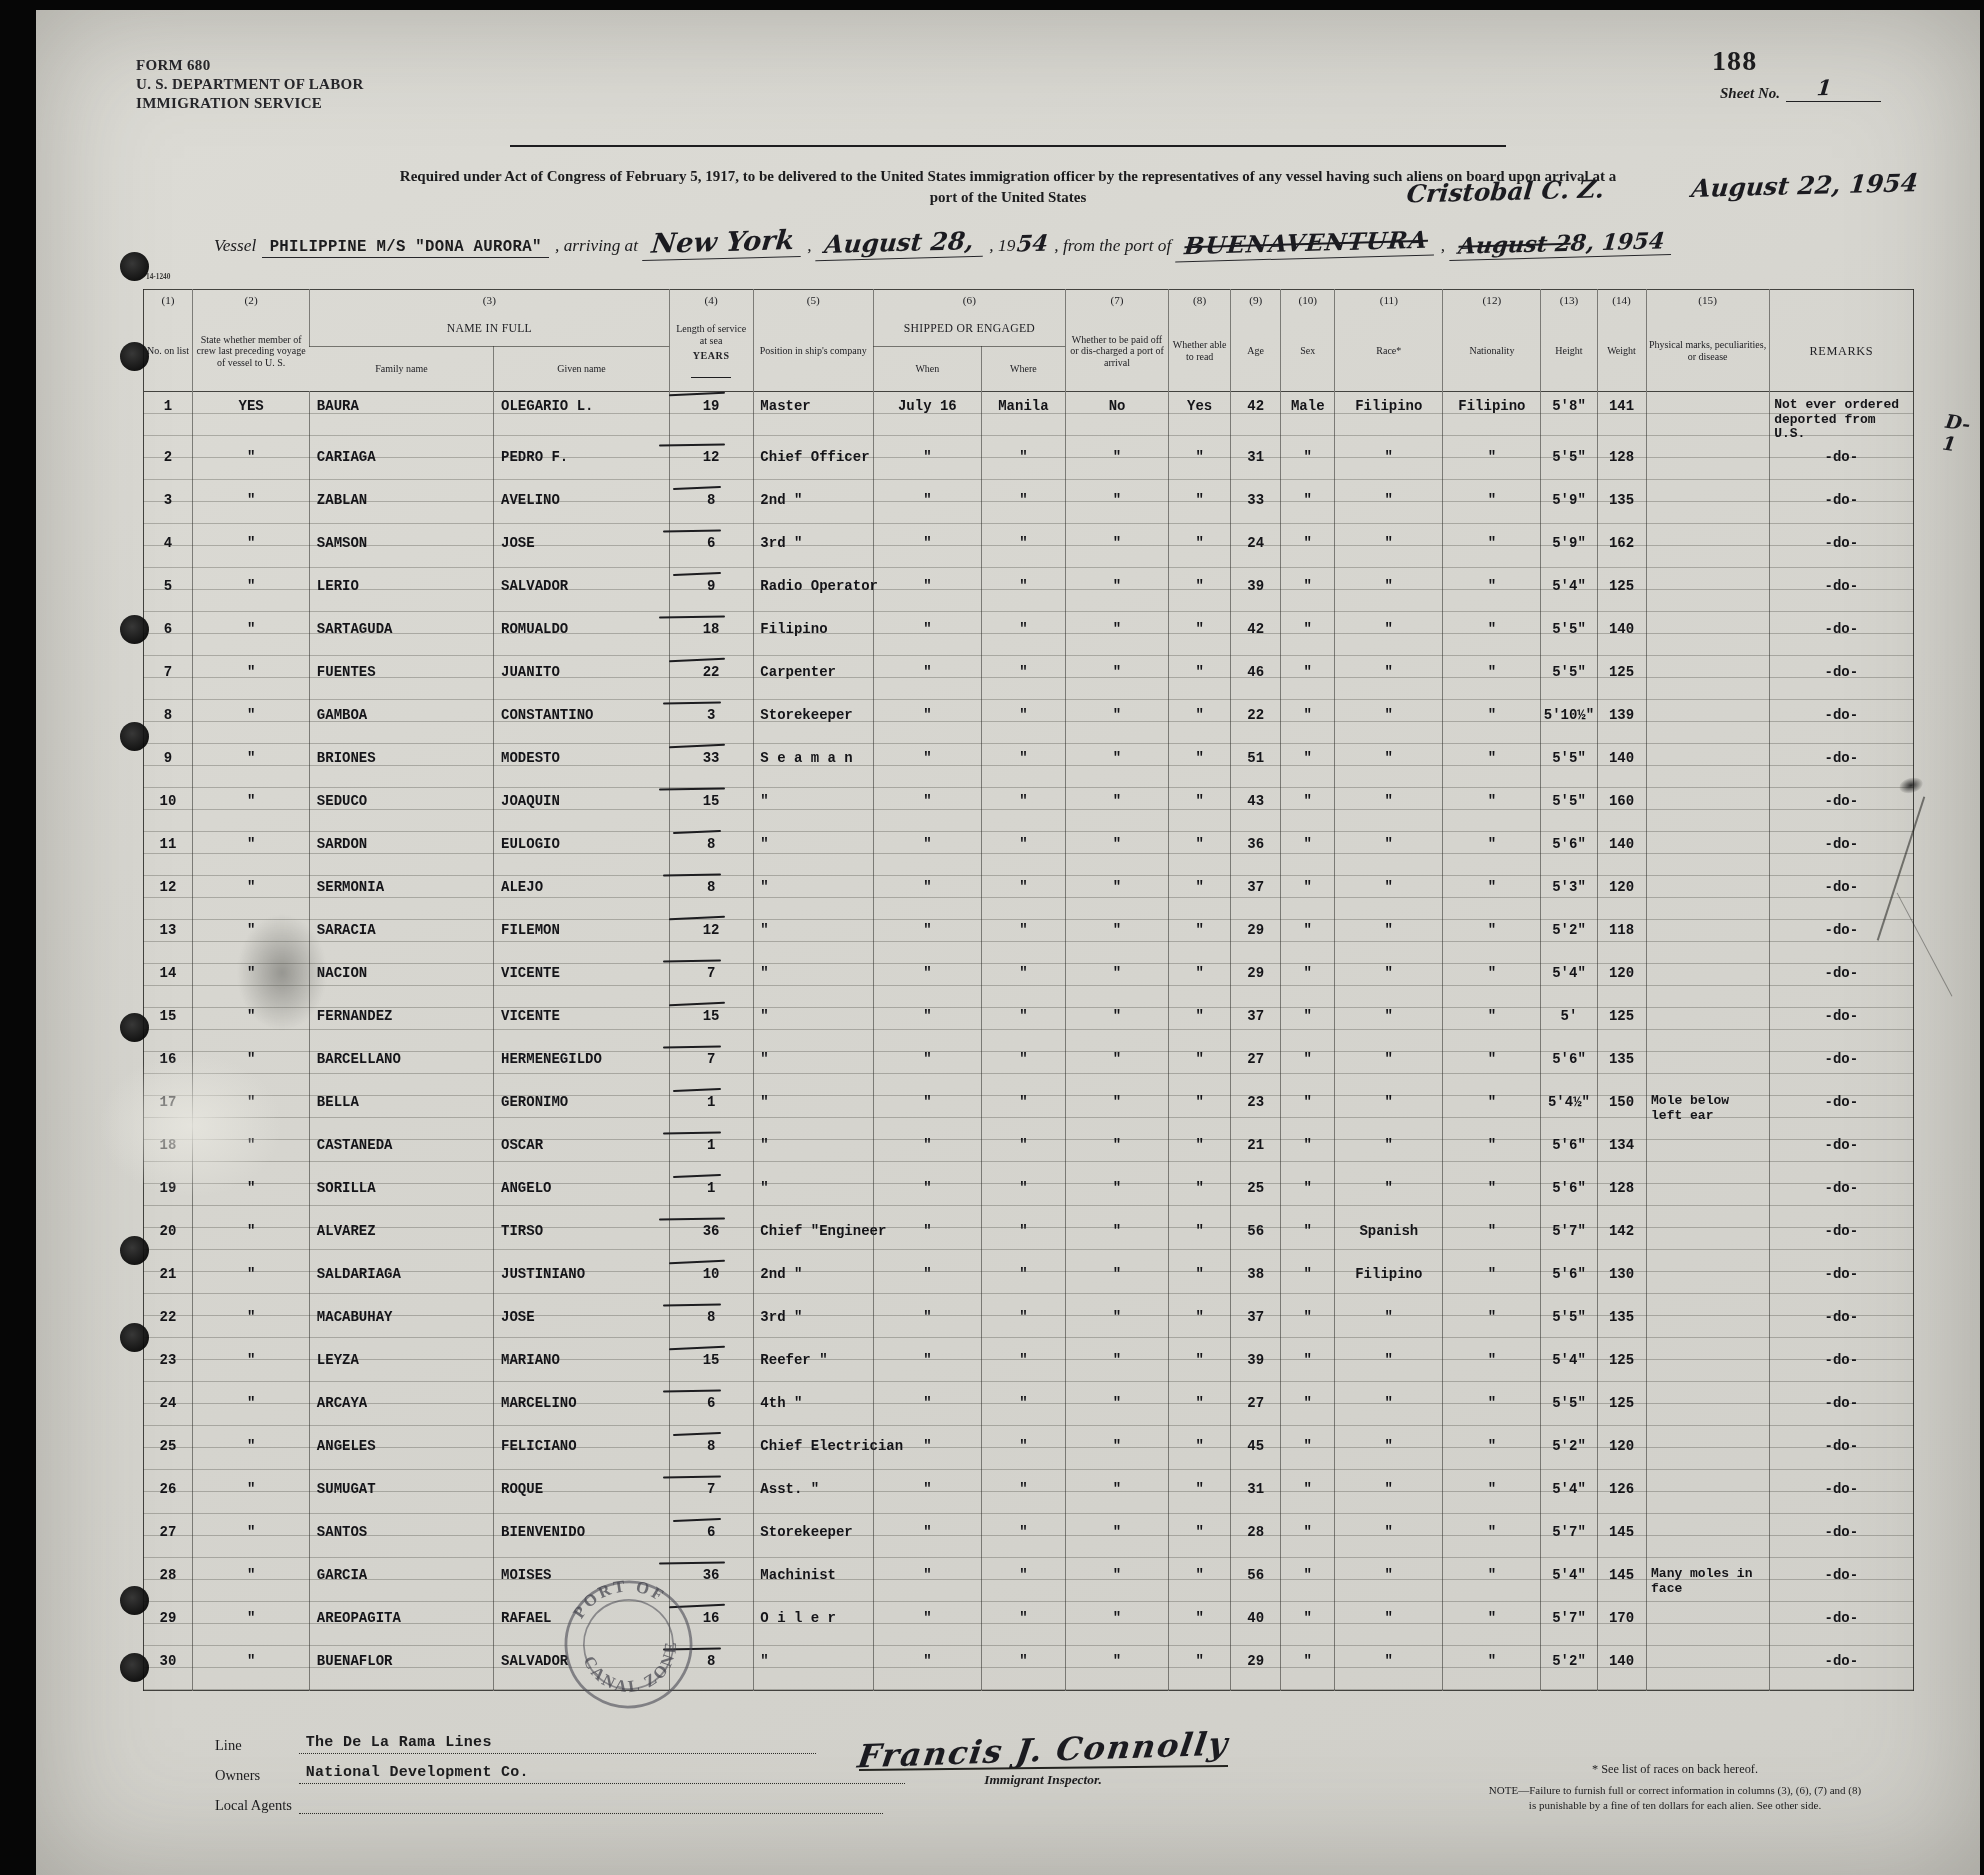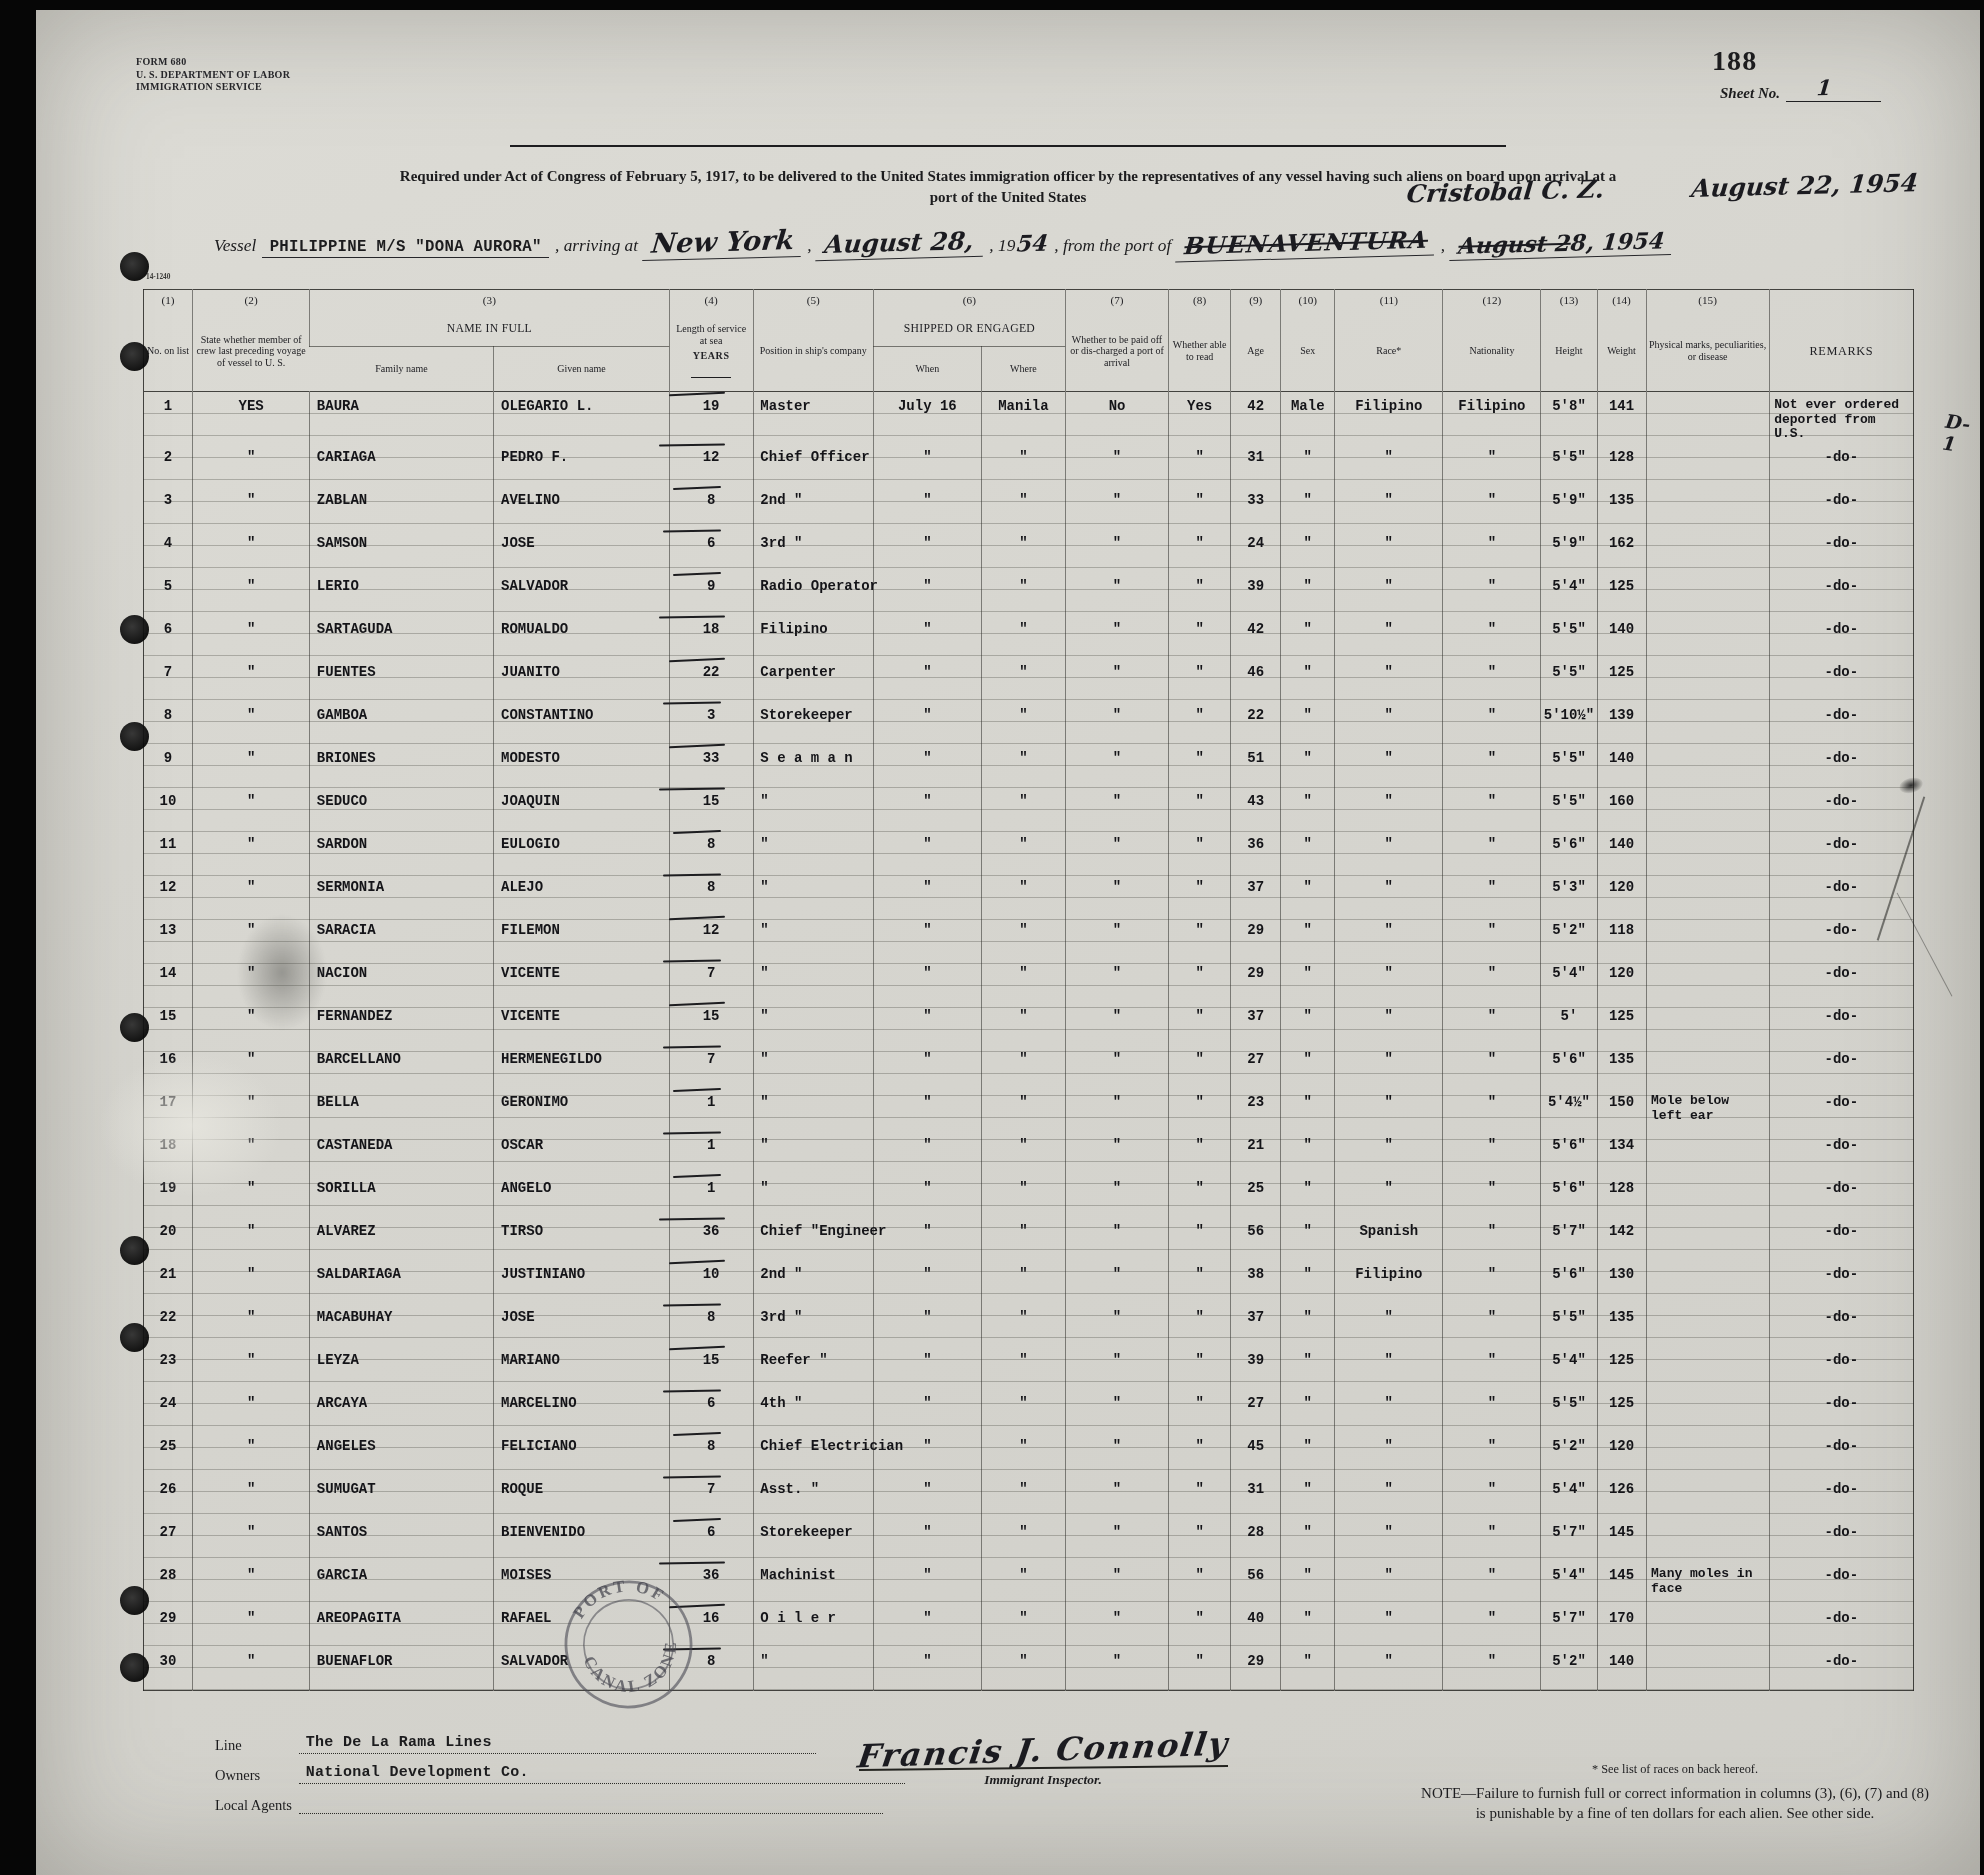--- a/index.html
+++ b/index.html
@@ -8,21 +8,21 @@
     background:#060606;
     font-family:"Liberation Serif","DejaVu Serif",serif;
     color:#1c1c1e;
   }
   .paper{
     position:absolute;left:36px;top:10px;width:1944px;height:1866px;
     background:linear-gradient(155deg,#dddcd6 0%,#d6d5cf 45%,#d0cfc9 100%);
     box-shadow:inset 0 0 123px rgba(88,85,75,.38);
   }
   
-  .form-id{position:absolute;left:100px;top:46px;font-size:10px;font-weight:700;letter-spacing:0.3px;line-height:1.25;color:#26262a;}
+  .form-id{position:absolute;left:100px;top:46px;font-size:15px;font-weight:700;letter-spacing:0.3px;line-height:1.25;color:#26262a;}
   .page-num{position:absolute;left:1676px;top:35px;font-size:28px;font-weight:700;letter-spacing:1.1px;}
   .sheet{position:absolute;left:1684px;top:72px;font-size:15px;font-weight:700;font-style:italic;}
   .sheet-line{display:inline-block;width:95px;border-bottom:1.7px solid #202022;margin-left:5.6px;position:relative;height:19px;vertical-align:bottom;}
   .sheet-val{position:absolute;left:31px;top:-6.7px;font-size:21px;}
   .title{position:absolute;left:0;top:94px;width:100%;text-align:center;font-size:28px;font-weight:700;letter-spacing:0.3px;}
   .title-rule{position:absolute;left:50%;top:135px;width:996px;height:1.7px;background:#1d1d1f;transform:translateX(-50%);}
   .subtitle,.subtitle2{position:absolute;left:0;width:100%;text-align:center;font-weight:700;font-size:15px;}
   .subtitle{top:158px;}
   .subtitle2{top:179px;}
   
@@ -86,21 +86,21 @@
   .foot-label{font-size:14.5px;display:inline-block;min-width:84px;}
   .foot-line{display:inline-block;border-bottom:1.7px dotted #2c2c28;height:19px;vertical-align:bottom;padding:0 6.7px;}
   .foot-val{font-family:"Liberation Mono","DejaVu Sans Mono",monospace;font-weight:700;font-size:15px;letter-spacing:0.3px;}
   .w1{width:504px;} .w2{width:593px;} .w3{width:571px;}
   .sig-block{position:absolute;left:761px;top:1716px;width:492px;text-align:center;}
   .signature{font-size:32px;letter-spacing:1.7px;transform:skewX(-10deg) rotate(-2deg);position:relative;top:4.5px;}
   .sig-line{width:369px;height:1.7px;background:#23231f;margin:3.4px auto 3.4px;transform:rotate(-.6deg);}
   .sig-title{font-size:13.4px;font-style:italic;font-weight:700;}
   .notes-right{position:absolute;left:1337px;top:1751px;width:604px;text-align:center;font-size:12.3px;line-height:1.35;}
   .notes-right .races{font-weight:400;margin-bottom:5.6px;}
-  .notes-right .note{font-size:15px;}
+  .notes-right .note{font-size:11px;}
   
   .stamp{position:absolute;left:520px;top:1562px;transform:rotate(-12deg);}
   .stamp-ring{fill:none;stroke:#4a4a54;opacity:.6;}
   .ring-outer{stroke-width:5;}
   .ring-inner{stroke-width:3;opacity:.55;}
   .stamp-text{font-family:"Liberation Serif",serif;font-size:30px;font-weight:700;letter-spacing:5px;fill:#45454e;opacity:.72;}
   
   .hole{position:absolute;left:84px;width:29px;height:29px;border-radius:50%;
     background:radial-gradient(circle at 42% 40%,#2c2c2c 0%,#050505 70%);opacity:.93;}
   .smudge1{position:absolute;left:201px;top:904px;width:90px;height:117px;

